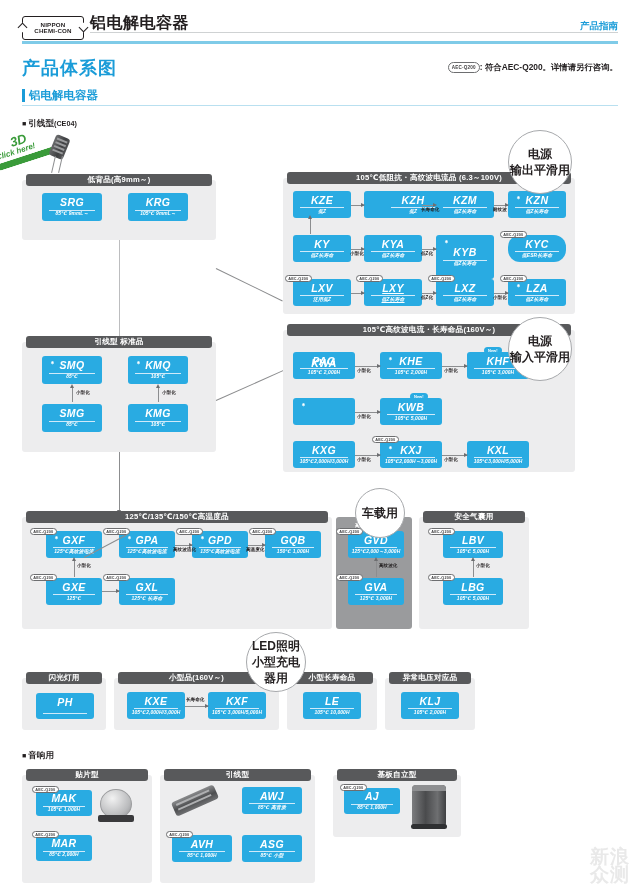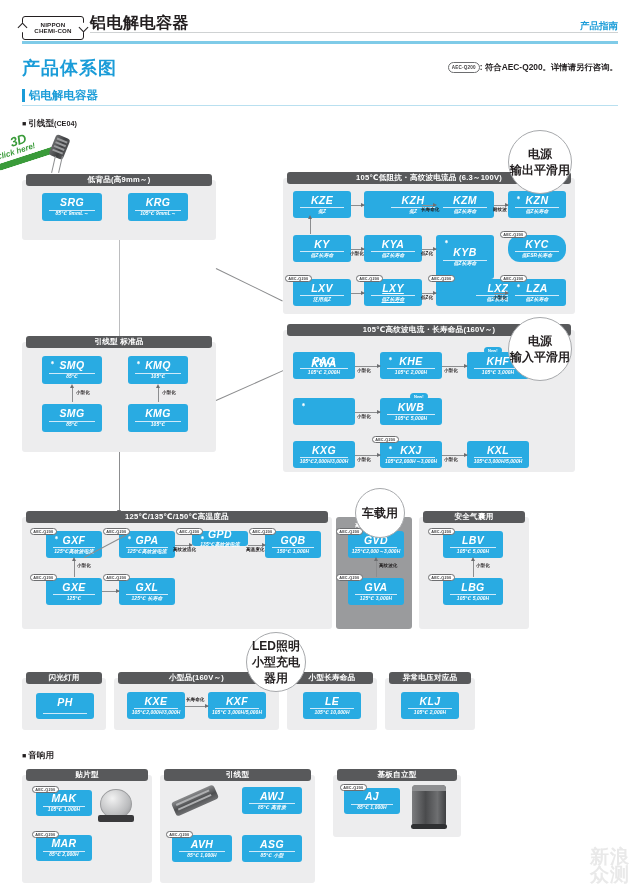--- a/index.html
+++ b/index.html
@@ -254,21 +254,21 @@
     <div class="rule"></div>
   <div class="sp">泛用低Z</div>
 </div>
 <div class="tag" style="left:285px;top:275px;">AEC-Q200</div>
 <div class="pb" style="left:364px;top:279px;width:58px;height:27px;text-decoration:underline;">
   <div class="nm">LXY</div>
     <div class="rule"></div>
   <div class="sp">低Z长寿命</div>
 </div>
 <div class="tag" style="left:356px;top:275px;">AEC-Q200</div>
-<div class="pb" style="left:436px;top:279px;width:58px;height:27px;padding-left:33px;">
+<div class="pb" style="left:436px;top:279px;width:58px;height:27px;">
   <div class="nm">LXZ</div>
     <div class="rule"></div>
   <div class="sp">低Z长寿命</div>
 </div>
 <div class="tag" style="left:428px;top:275px;">AEC-Q200</div>
 <div class="pb" style="left:508px;top:279px;width:58px;height:27px;">
   <div class="star">＊</div>
   <div class="nm">LZA</div>
     <div class="rule"></div>
   <div class="sp">低Z长寿命</div>
@@ -362,21 +362,21 @@
   <div class="sp">125℃高纹波电流</div>
 </div>
 <div class="tag" style="left:30px;top:528px;">AEC-Q200</div>
 <div class="pb" style="left:119px;top:531px;width:56px;height:27px;">
   <div class="star">＊</div>
   <div class="nm">GPA</div>
     <div class="rule"></div>
   <div class="sp">125℃高纹波电流</div>
 </div>
 <div class="tag" style="left:103px;top:528px;">AEC-Q200</div>
-<div class="pb" style="left:192px;top:531px;width:56px;height:15px;">
+<div class="pb" style="left:192px;top:531px;width:56px;height:27px;">
   <div class="star">＊</div>
   <div class="nm">GPD</div>
     <div class="rule"></div>
   <div class="sp">135℃高纹波电流</div>
 </div>
 <div class="tag" style="left:176px;top:528px;">AEC-Q200</div>
 <div class="pb" style="left:265px;top:531px;width:56px;height:27px;">
   <div class="nm">GQB</div>
     <div class="rule"></div>
   <div class="sp">150℃ 1,000H</div>

